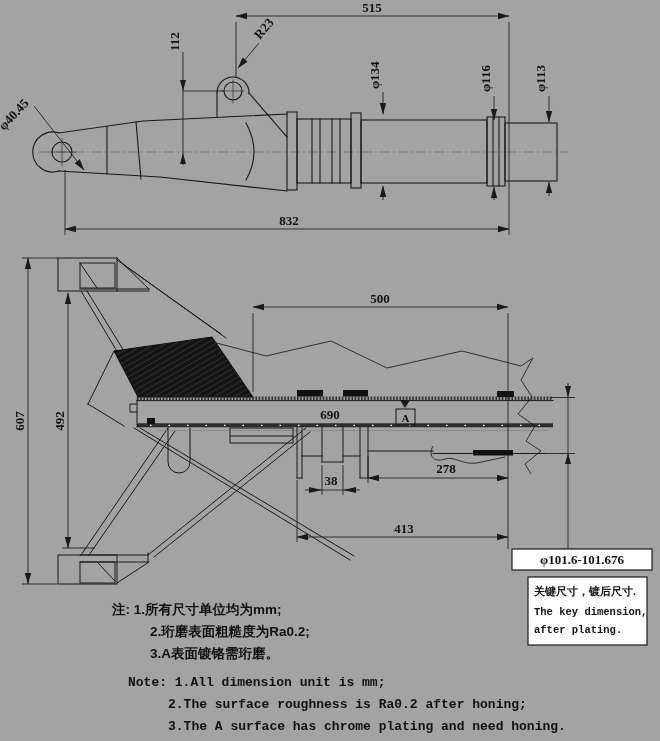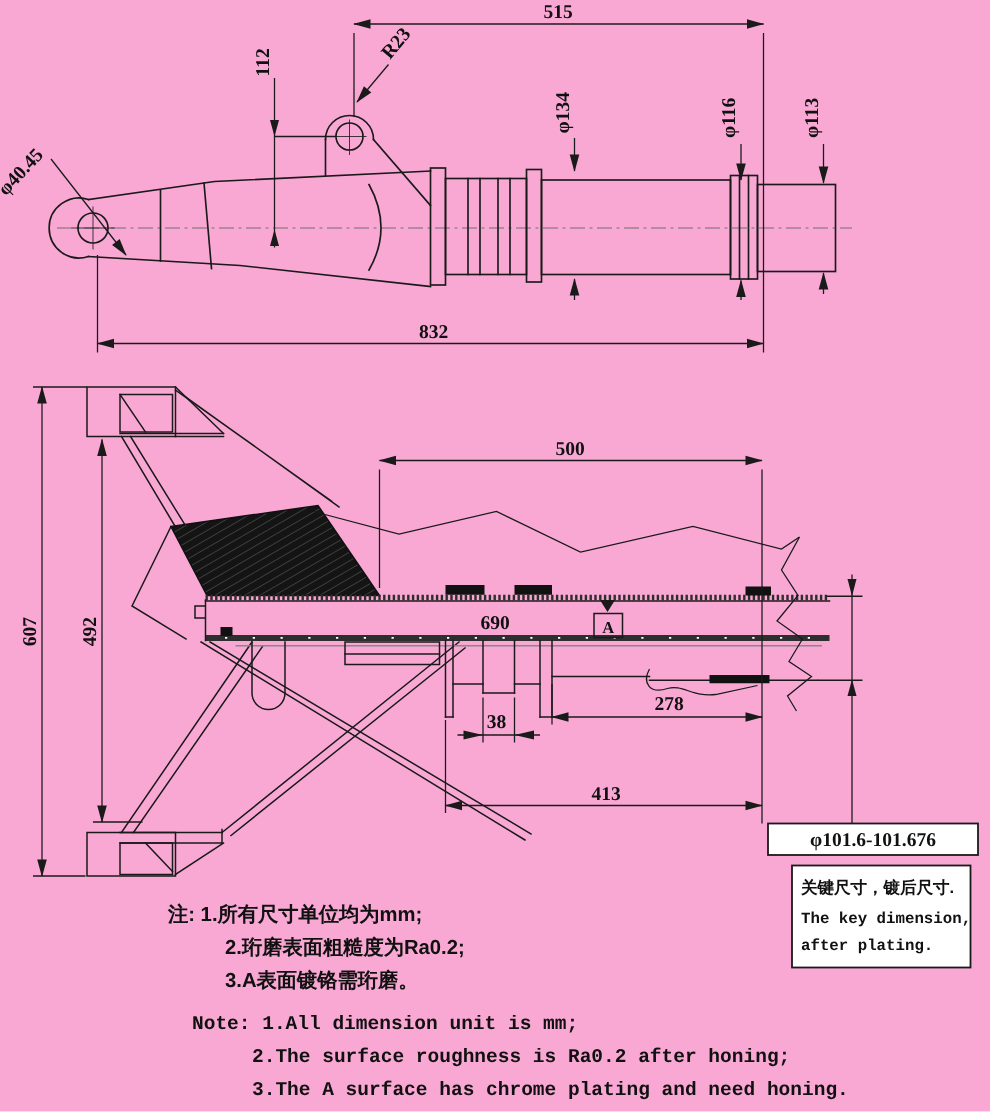--- a/index.html
+++ b/index.html
@@ -1,16 +1,16 @@
 <!DOCTYPE html>
 <html><head>
 <meta charset="utf-8">
 <style>
   html,body{margin:0;padding:0;background:#fff;}
-  .page{width:660px;height:741px;background:#f9a8d4;position:relative;font-family:"Liberation Sans",sans-serif;}
+  .page{width:660px;height:741px;background:#a3a3a3;position:relative;font-family:"Liberation Sans",sans-serif;}
   svg{display:block;}
   .ol{stroke:#1a1a1a;stroke-width:1.1;fill:none;stroke-linecap:square;}
   .fr{stroke:#1a1a1a;stroke-width:1;fill:none;stroke-linecap:square;}
   .dim{stroke:#1a1a1a;stroke-width:.85;fill:none;}
   .cl{stroke:#1a1a1a;stroke-width:.55;fill:none;}
   .center{stroke:#707070;stroke-width:.8;stroke-dasharray:10,3,2,3;fill:none;}
   .arrow{fill:#1a1a1a;stroke:none;}
   .blk{fill:#111;stroke:none;}
   text.dimtxt{font-family:"Liberation Serif",serif;font-weight:bold;font-size:13px;fill:#111;}
   text.sm{font-size:11px;}

